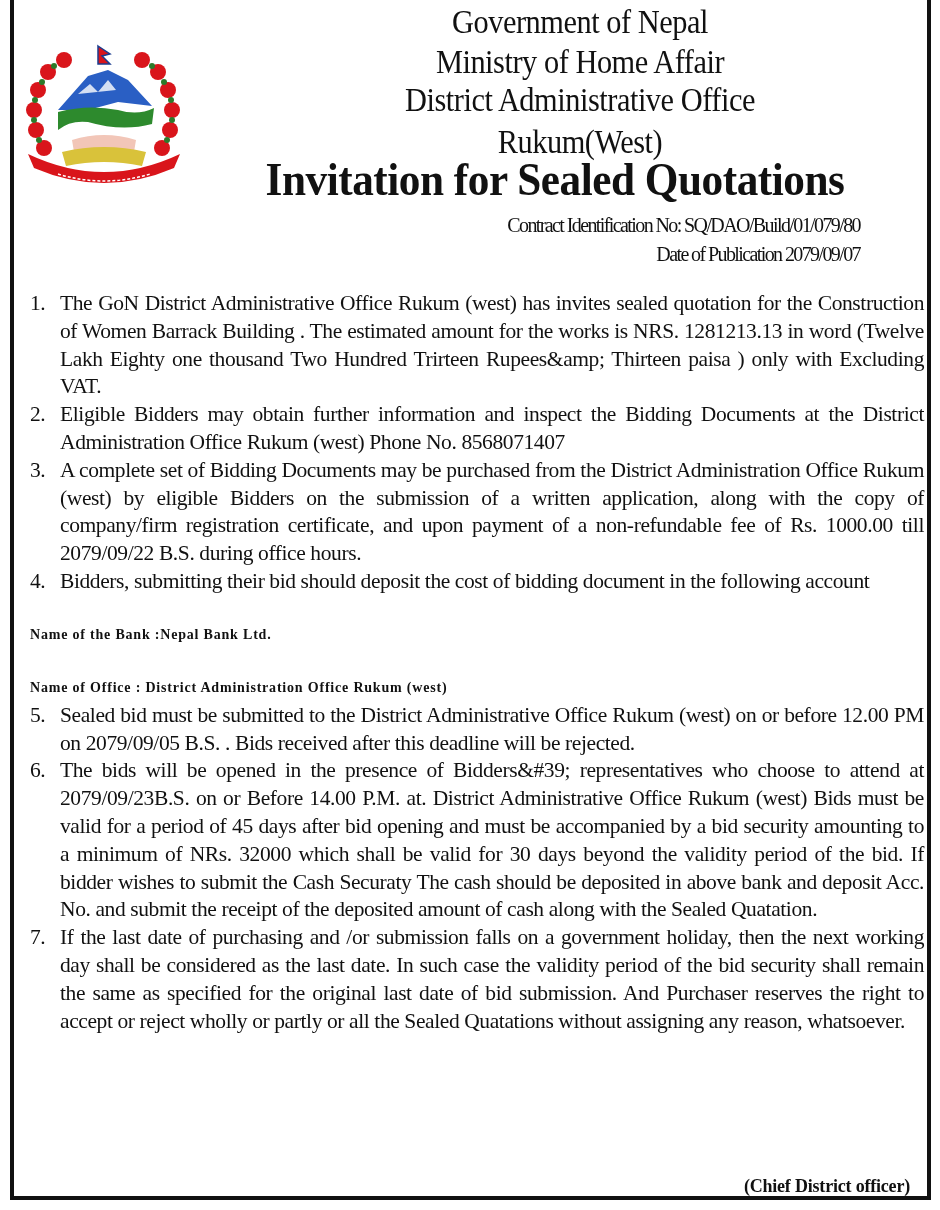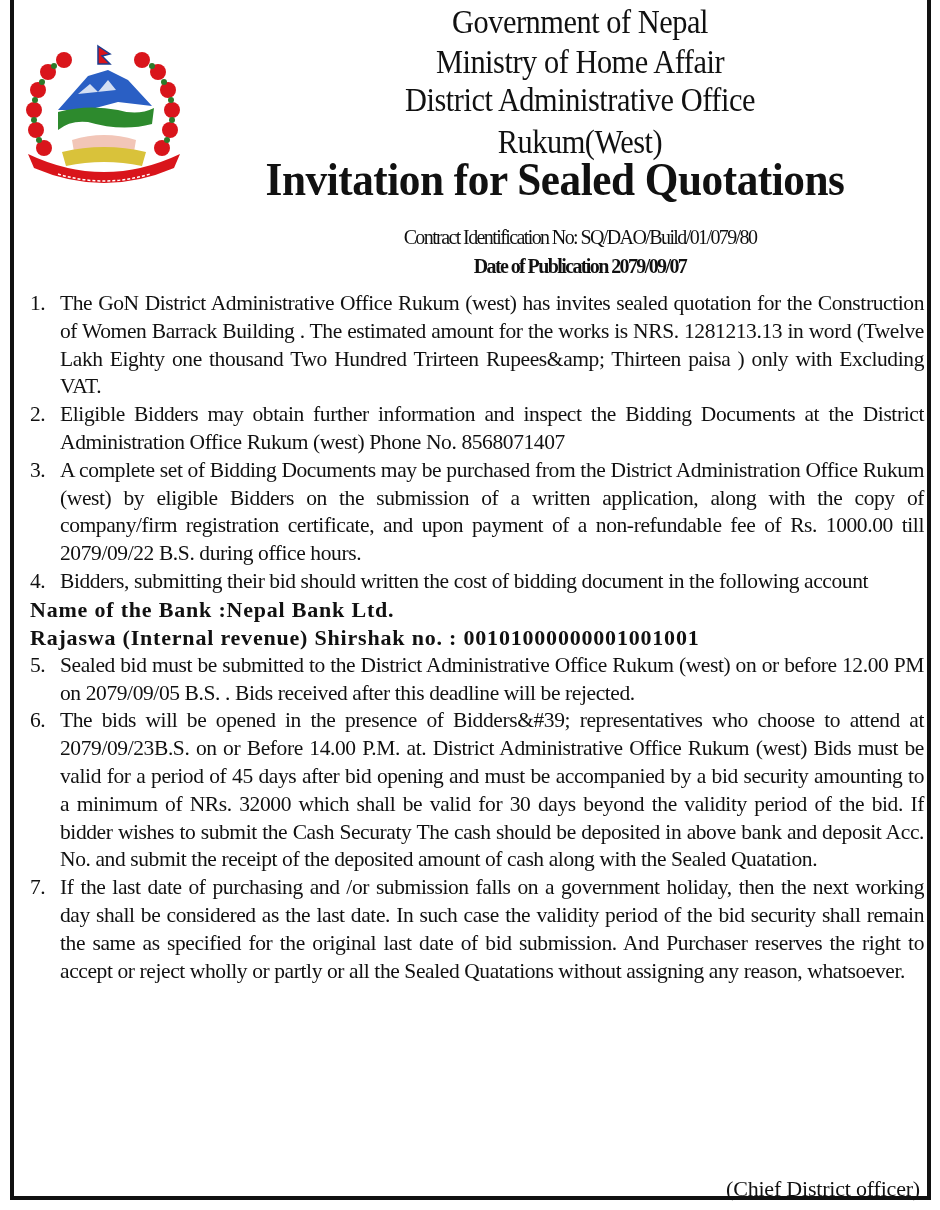--- a/index.html
+++ b/index.html
@@ -1,26 +1,26 @@
 <!DOCTYPE html>
 <html><head>
   <meta charset="utf-8">
   <style>
     html, body { margin: 0; padding: 0; background: #ffffff; }
     body { width: 940px; height: 1210px; position: relative; overflow: hidden; font-family: "Liberation Serif", serif; color: #111; }
     .frame { position: absolute; left: 10px; top: -6px; width: 921px; height: 1206px; border: 4px solid #111; box-sizing: border-box; border-top: none; }
     .emblem { position: absolute; left: 18px; top: 40px; width: 172px; height: 150px; }
     .h-line { position: absolute; left: 300px; width: 560px; text-align: center; font-size: 33px; line-height: 40px; letter-spacing: -0.5px; transform: scaleX(0.92); }
     .title { position: absolute; left: 180px; width: 750px; text-align: center; top: 152px; font-size: 46px; font-weight: bold; letter-spacing: -0.5px; line-height: 56px; transform: scaleX(0.94); }
-    .meta { position: absolute; left: 300px; width: 560px; text-align: center; font-size: 20px; letter-spacing: -1.6px; line-height: 26px; margin-top: 12px; }
+    .meta { position: absolute; left: 300px; width: 560px; text-align: right; font-size: 20px; letter-spacing: -1.6px; line-height: 26px; }
     .body { position: absolute; left: 30px; width: 894px; top: 290px; font-size: 21.5px; line-height: 27.8px; letter-spacing: -0.4px; }
     .item { position: relative; padding-left: 30px; text-align: justify; }
     .item .num { position: absolute; left: 0; top: 0; }
-    .bank { font-weight: bold; font-size: 22px; line-height: 28px; letter-spacing: 0.8px; padding-left: 0; }
-    .signature { position: absolute; right: 20px; top: 1176px; font-size: 22px; font-weight: normal; letter-spacing: -0.2px; }
+    .bank { font-weight: bold; font-size: 14px; line-height: 28px; letter-spacing: 0.8px; padding-left: 0; margin-top: 25px; }
+    .signature { position: absolute; right: 30px; top: 1176px; font-size: 18px; font-weight: bold; letter-spacing: -0.2px; }
   </style>
 </head>
 <body>
 
 <div class="frame"></div>
 
 <div class="emblem">
   <svg width="172" height="150" viewBox="0 0 172 150">
 
     <g fill="#d9151b">
@@ -67,41 +67,41 @@
 </div>
 
 <div class="h-line" style="top:2px;">Government of Nepal</div>
 <div class="h-line" style="top:42px;">Ministry of Home Affair</div>
 <div class="h-line" style="top:80px;">District Administrative Office</div>
 <div class="h-line" style="top:122px;">Rukum(West)</div>
 
 <div class="title">Invitation for Sealed Quotations</div>
 
 <div class="meta" style="top:212px;">Contract Identification No: SQ/DAO/Build/01/079/80</div>
-<div class="meta" style="top:241px;font-weight:bold;">Date of Publication 2079/09/07</div>
+<div class="meta" style="top:241px;">Date of Publication 2079/09/07</div>
 
 <div class="body">
   <div class="item">
     <span class="num">1.</span>
     <span>The GoN District Administrative Office Rukum (west) has invites sealed quotation for the Construction of Women Barrack Building . The estimated amount for the works is NRS. 1281213.13 in word (Twelve Lakh Eighty one thousand Two Hundred Trirteen Rupees&amp;amp; Thirteen paisa ) only with Excluding VAT.</span>
   </div>
   <div class="item">
     <span class="num">2.</span>
     <span>Eligible Bidders may obtain further information and inspect the Bidding Documents at the District Administration Office Rukum (west) Phone No. 8568071407</span>
   </div>
   <div class="item">
     <span class="num">3.</span>
     <span>A complete set of Bidding Documents may be purchased from the District Administration Office Rukum (west) by eligible Bidders on the submission of a written application, along with the copy of company/firm registration certificate, and upon payment of a non-refundable fee of Rs. 1000.00 till 2079/09/22 B.S. during office hours.</span>
   </div>
   <div class="item">
     <span class="num">4.</span>
-    <span>Bidders, submitting their bid should written the cost of bidding document in the following account</span>
+    <span>Bidders, submitting their bid should deposit the cost of bidding document in the following account</span>
   </div>
   <div class="bank">Name of the Bank :Nepal Bank Ltd.</div>
-  <div class="bank">Rajaswa (Internal revenue) Shirshak no. : 00101000000001001001</div>
+  <div class="bank">Name of Office : District Administration Office Rukum (west)</div>
   <div class="item">
     <span class="num">5.</span>
     <span>Sealed bid must be submitted to the District Administrative Office Rukum (west) on or before 12.00 PM on 2079/09/05 B.S. . Bids received after this deadline will be rejected.</span>
   </div>
   <div class="item">
     <span class="num">6.</span>
     <span>The bids will be opened in the presence of Bidders&amp;#39; representatives who choose to attend at 2079/09/23B.S. on or Before 14.00 P.M. at. District Administrative Office Rukum (west) Bids must be valid for a period of 45 days after bid opening and must be accompanied by a bid security amounting to a minimum of NRs. 32000 which shall be valid for 30 days beyond the validity period of the bid. If bidder wishes to submit the Cash Securaty The cash should be deposited in above bank and deposit Acc. No. and submit the receipt of the deposited amount of cash along with the Sealed Quatation.</span>
   </div>
   <div class="item">
     <span class="num">7.</span>

